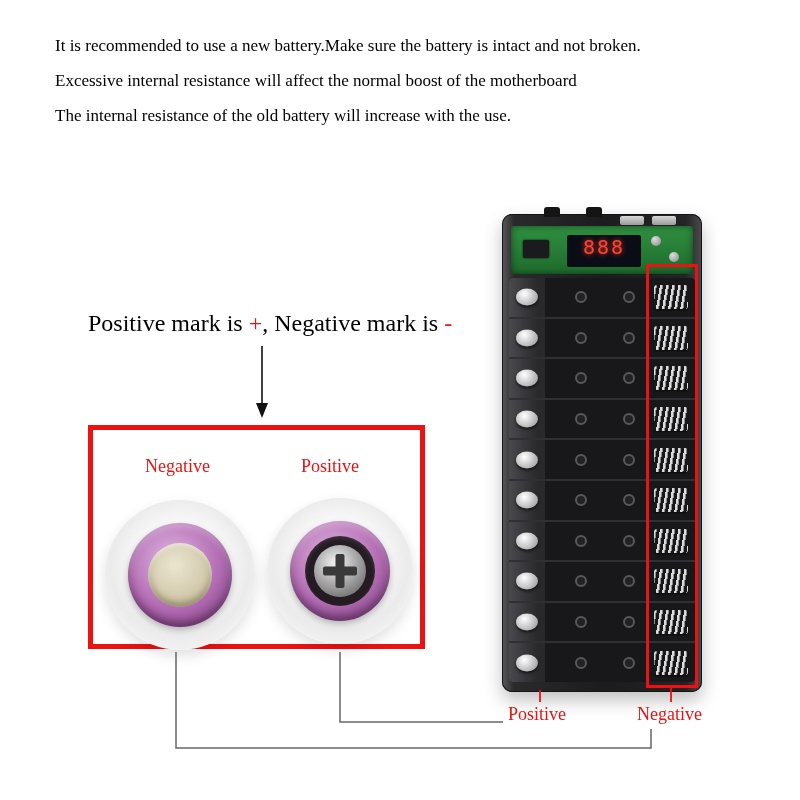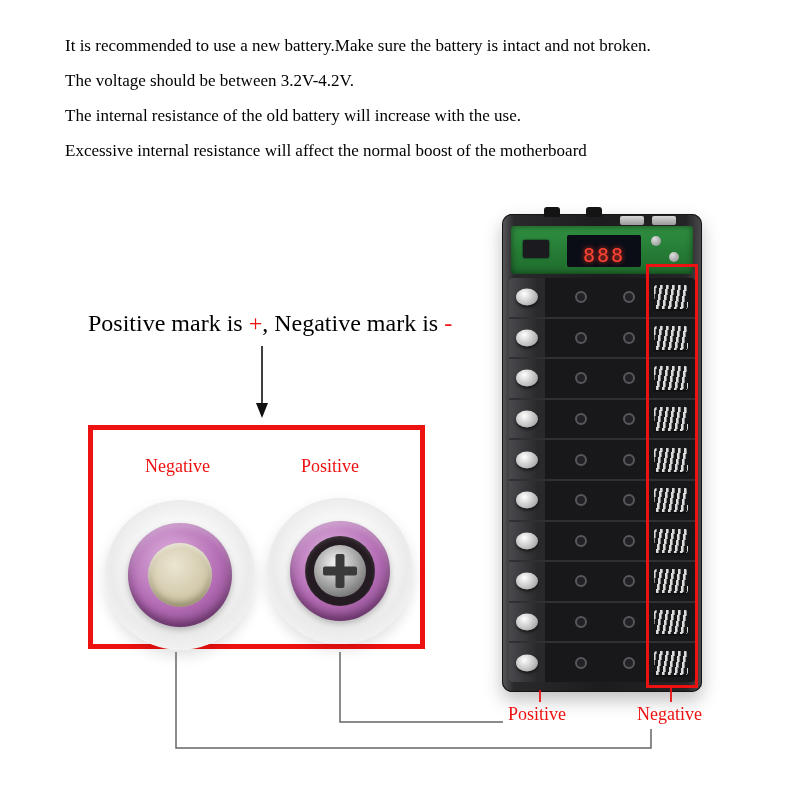--- a/index.html
+++ b/index.html
@@ -3,21 +3,21 @@
 <meta charset="utf-8">
 <style>
   * { box-sizing: border-box; margin: 0; padding: 0; }
   html, body { background: #ffffff; }
   .canvas {
     position: relative; width: 800px; height: 800px; background: #fff;
     font-family: "Liberation Serif", serif; color: #000; overflow: hidden;
   }
 
   
-  .instructions { position: absolute; left: 65px; top: 28px; width: 710px;
+  .instructions { position: absolute; left: 55px; top: 28px; width: 710px;
     font-size: 17px; line-height: 35px; }
   .instructions p { margin: 0; }
 
   
   .marks { position: absolute; left: 88px; top: 310px; font-size: 24px; }
   .red { color: var(--red, #ee1111); }
 
   
   .closeup { position: absolute; left: 88px; top: 425px; width: 337px; height: 224px;
     border: 5px solid var(--red, #ee1111); background: #fff; }
@@ -54,21 +54,21 @@
   .holder { position: absolute; left: 502px; top: 214px; width: 200px; height: 478px;
     background: linear-gradient(90deg, #5a5a5c 0, #2a2a2c 6%, #1c1c1e 50%, #242426 92%, #4c4c4e 100%);
     border-radius: 10px; box-shadow: inset 0 0 0 1px #141414, 0 8px 18px rgba(0,0,0,.25); }
   .tab { position: absolute; top: -7px; width: 16px; height: 10px; background: #141414;
     border-radius: 3px 3px 0 0; }
   .t1 { left: 42px; } .t2 { left: 84px; }
   .pcb { position: absolute; left: 9px; top: 12px; width: 182px; height: 48px;
     background: linear-gradient(180deg, #2f9040, #1e6b2c); border-radius: 3px;
     box-shadow: inset 0 0 7px rgba(0,0,0,.5); }
   .display { position: absolute; left: 56px; top: 9px; width: 74px; height: 32px;
-    background: #0b0d16; border-radius: 2px; display: flex; align-items: flex-end; justify-content: center;
+    background: #0b0d16; border-radius: 2px; display: flex; align-items: flex-start; justify-content: center;
     font-family: "DejaVu Sans Mono", monospace; font-size: 20px; color: #ff4433;
     text-shadow: 0 0 5px rgba(255,60,40,.9); letter-spacing: 2px; }
   .ic { position: absolute; left: 12px; top: 14px; width: 26px; height: 18px;
     background: #1b1b1f; border-radius: 2px; box-shadow: 0 0 2px #000; }
   .cap { position: absolute; width: 10px; height: 10px; border-radius: 50%;
     background: radial-gradient(circle at 35% 30%, #dddddd, #888888); }
   .c1 { left: 140px; top: 10px; } .c2 { left: 158px; top: 26px; }
   .usb { position: absolute; top: 2px; width: 24px; height: 9px;
     background: linear-gradient(180deg, #d8d8d8, #9a9a9a); border-radius: 2px; }
   .u1 { left: 118px; } .u2 { left: 150px; }
@@ -101,23 +101,22 @@
 
   .overlay { position: absolute; left: 0; top: 0; pointer-events: none; }
 </style>
 </head>
 <body>
 
 <div class="canvas">
 
   <div class="instructions">
     <p>It is recommended to use a new battery.Make sure the battery is intact and not broken.</p>
-    <p>The voltage should be between 3.2V-4.2V.</p>
+    <p>Excessive internal resistance will affect the normal boost of the motherboard</p>
     <p>The internal resistance of the old battery will increase with the use.</p>
-    <p>Excessive internal resistance will affect the normal boost of the motherboard</p>
   </div>
 
   <div class="marks"><span>Positive mark is </span><span class="red">+</span><span>, Negative mark is </span><span class="red">-</span></div>
 
   <div class="closeup">
     <span class="cl-label neg">Negative</span>
     <span class="cl-label pos">Positive</span>
 
     <div class="bat bat-neg">
       <div class="blur"></div>

